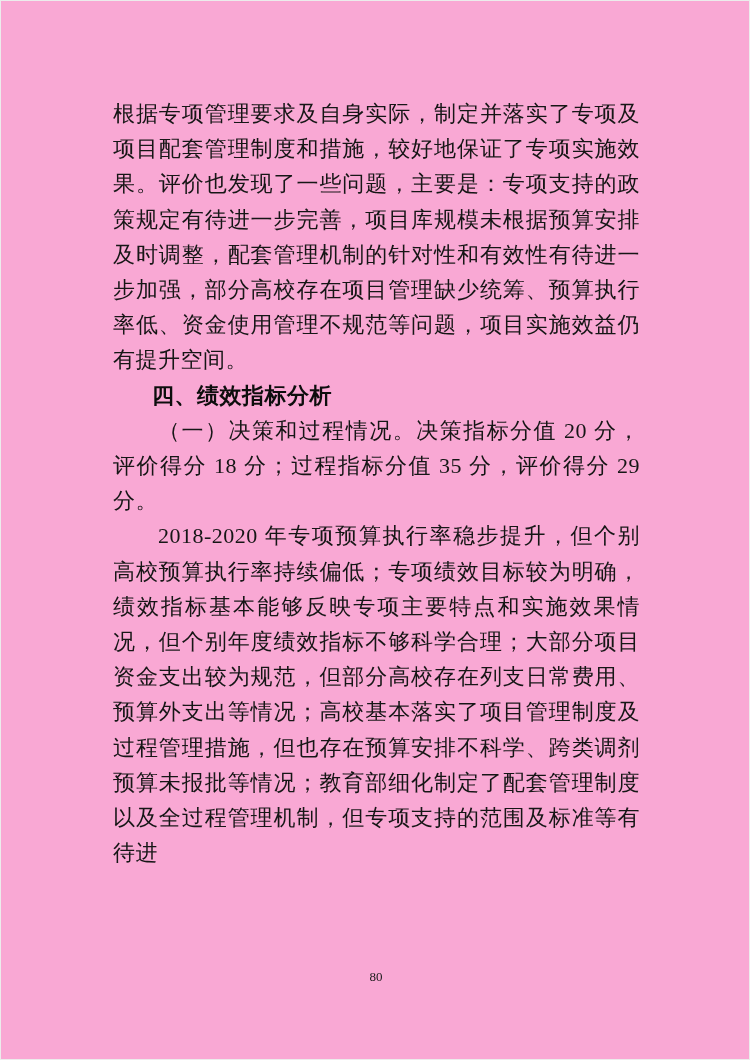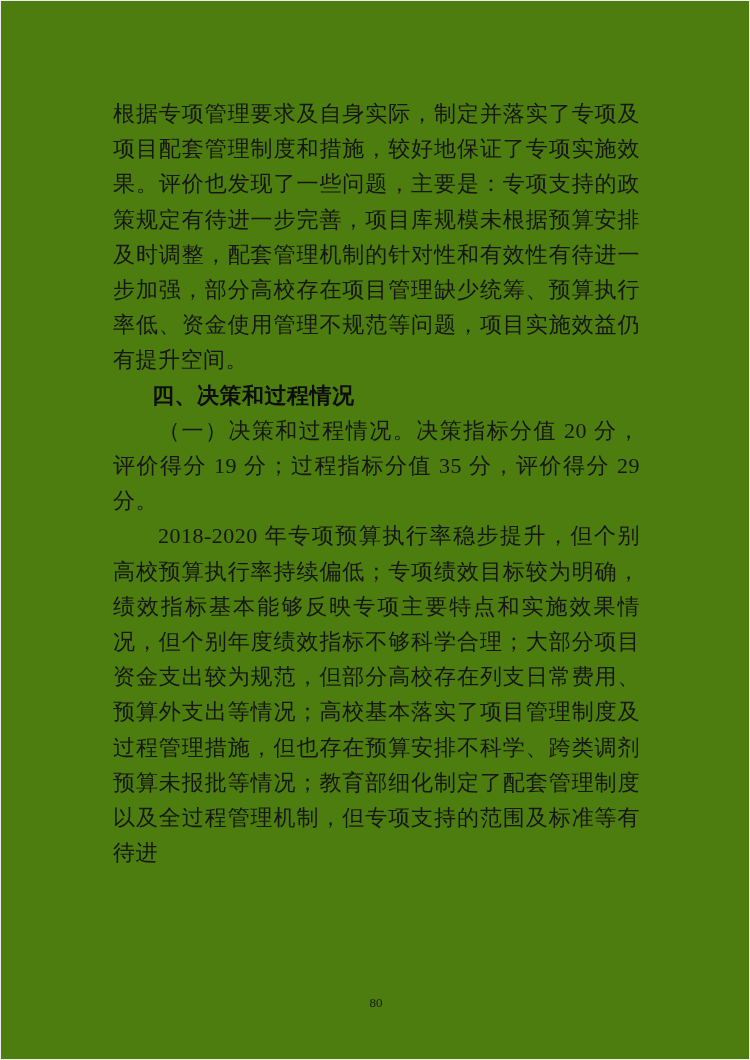--- a/index.html
+++ b/index.html
@@ -4,21 +4,21 @@
 <style>
   html, body {
     margin: 0;
     padding: 0;
     background: #ffffff;
   }
   .page {
     position: relative;
     width: 750px;
     height: 1060px;
-    background: #4d7c0f;
+    background: #f9a8d4;
     overflow: hidden;
     box-sizing: border-box;
     border: 1px solid #ececec;
   }
   .content {
     position: absolute;
     left: 112px;
     top: 95px;
     width: 527px;
     font-family: "Liberation Serif", "DejaVu Serif", serif;
@@ -50,27 +50,26 @@
   .page-footer {
     position: absolute;
     left: 0;
     top: 968px;
     width: 750px;
     text-align: center;
     font-family: "Liberation Serif", "DejaVu Serif", serif;
     font-size: 13px;
     line-height: 16px;
     color: #1a1a1a;
-    margin-top: 26px;
   }
 </style>
 </head>
 <body>
 
 <div class="page">
   <div class="content">
     <p class="para-noindent">根据专项管理要求及自身实际，制定并落实了专项及项目配套管理制度和措施，较好地保证了专项实施效果。评价也发现了一些问题，主要是：专项支持的政策规定有待进一步完善，项目库规模未根据预算安排及时调整，配套管理机制的针对性和有效性有待进一步加强，部分高校存在项目管理缺少统筹、预算执行率低、资金使用管理不规范等问题，项目实施效益仍有提升空间。</p>
-    <h2 class="section-heading">四、决策和过程情况</h2>
-    <p class="para-indent">（一）决策和过程情况。决策指标分值 20 分，评价得分 19 分；过程指标分值 35 分，评价得分 29 分。</p>
+    <h2 class="section-heading">四、绩效指标分析</h2>
+    <p class="para-indent">（一）决策和过程情况。决策指标分值 20 分，评价得分 18 分；过程指标分值 35 分，评价得分 29 分。</p>
     <p class="para-indent">2018-2020 年专项预算执行率稳步提升，但个别高校预算执行率持续偏低；专项绩效目标较为明确，绩效指标基本能够反映专项主要特点和实施效果情况，但个别年度绩效指标不够科学合理；大部分项目资金支出较为规范，但部分高校存在列支日常费用、预算外支出等情况；高校基本落实了项目管理制度及过程管理措施，但也存在预算安排不科学、跨类调剂预算未报批等情况；教育部细化制定了配套管理制度以及全过程管理机制，但专项支持的范围及标准等有待进</p>
   </div>
   <div class="page-footer">80</div>
 </div>
 
 </body></html>

